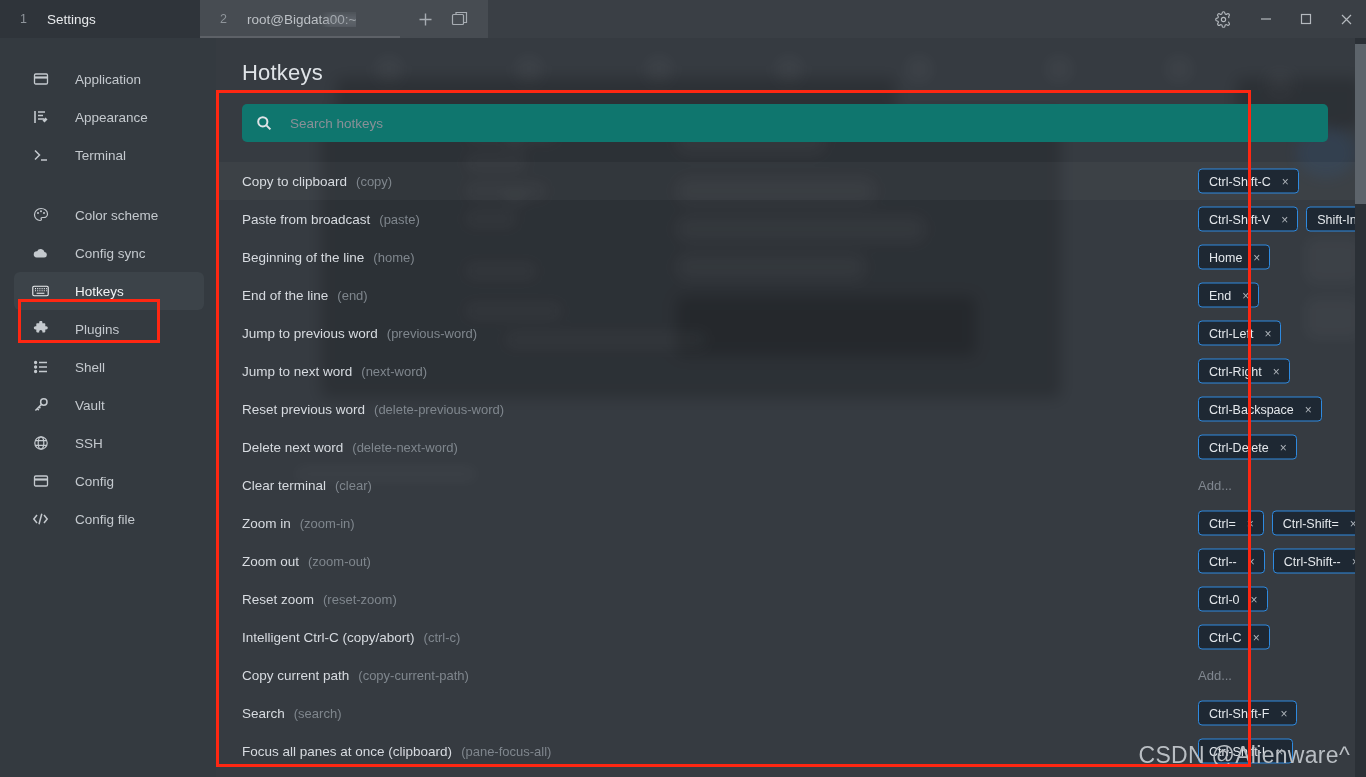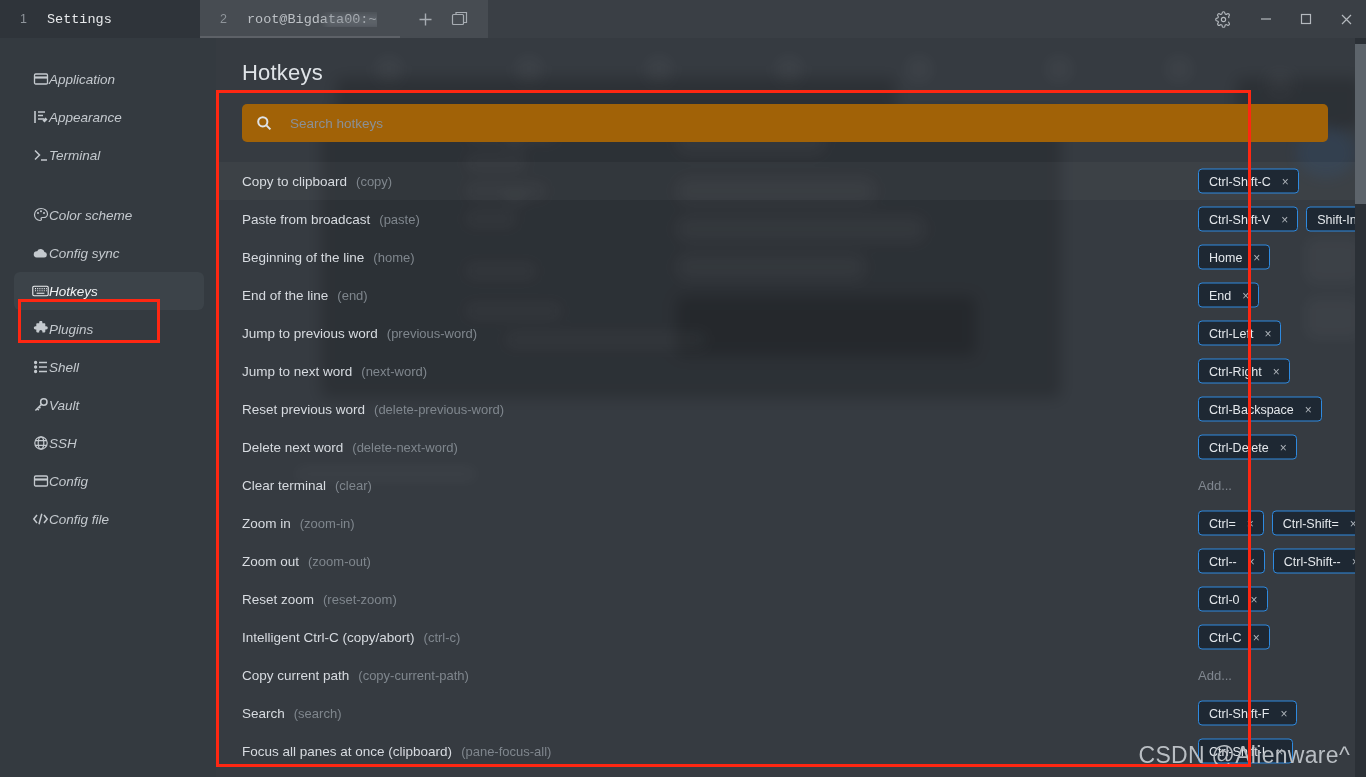--- a/index.html
+++ b/index.html
@@ -39,21 +39,21 @@
   }
   .tab.terminal {
     width: 200px;
     background: #474c52;
     color: #bcc0c5;
   }
   .tab .tab-index {
     font-size: 12.5px;
     color: #8f959b;
   }
-  .tab .tab-label { white-space: nowrap; overflow: hidden; font-family: Liberation Mono, monospace; }
+  .tab .tab-label { white-space: nowrap; overflow: hidden; }
   .tab.terminal .tab-label { position: relative; }
   .tab.terminal .tab-label::after {
     content: "";
     position: absolute; left: 78px; top: 2px;
     width: 58px; height: 14px;
     background: rgba(120,126,133,0.45);
     filter: blur(3px);
   }
   .tab.terminal::after {
     content: "";
@@ -93,29 +93,28 @@
 
   
   .sidebar {
     position: absolute; left: 0; top: 38px;
     width: 216px; height: 739px;
     background: #343a40;
     padding-top: 22px;
   }
   .nav-item {
     display: flex; align-items: center;
-    gap: 0;
+    gap: 26px;
     height: 38px;
     margin: 0 12px 0 14px;
     padding-left: 18px;
     border-radius: 6px;
     color: #c4c9ce;
     font-size: 13.5px;
     cursor: pointer;
-    font-style: italic;
   }
   .nav-item .nav-ico {
     width: 17px; height: 17px;
     display: flex; align-items: center; justify-content: center;
     color: #c4c9ce;
     flex: 0 0 17px;
   }
   .nav-item .nav-ico svg { display: block; }
   .nav-item.active {
     background: #3c4349;
@@ -149,21 +148,21 @@
   .page-title {
     position: absolute; left: 26px; top: 22px;
     font-size: 22px;
     color: #dfe3e7;
     font-weight: 400;
     letter-spacing: 0.2px;
   }
   .search-wrap {
     position: absolute; left: 26px; top: 66px;
     width: 1086px; height: 38px;
-    background: #a16207;
+    background: #0f766e;
     border-radius: 5px;
     display: flex; align-items: center;
     padding: 0 14px;
     gap: 18px;
   }
   .search-wrap .s-ico { color: #dfe3e7; display: flex; }
   .search-input {
     flex: 1;
     background: transparent;
     border: 0; outline: 0;

